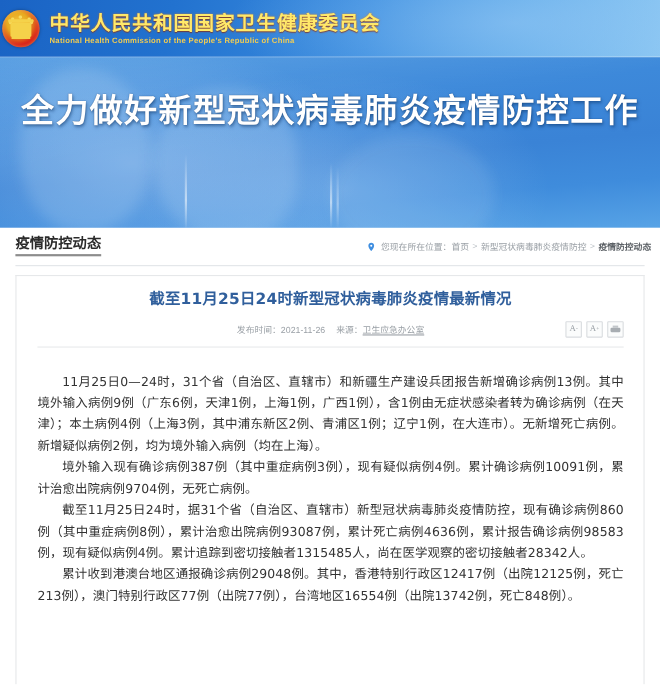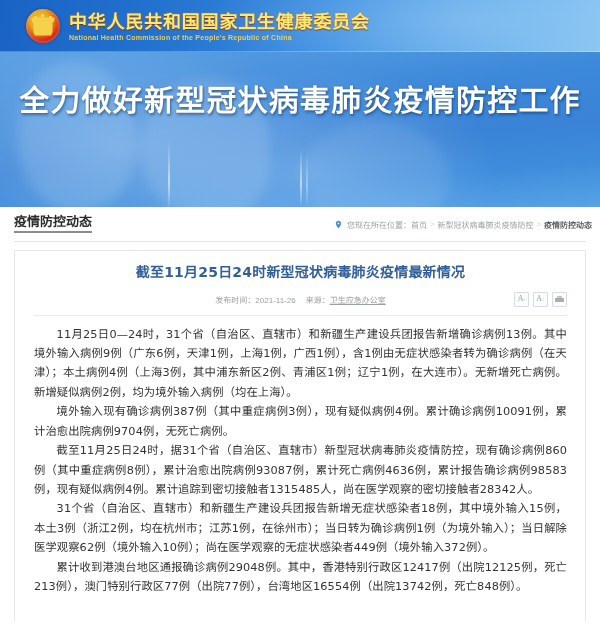--- a/index.html
+++ b/index.html
@@ -18,21 +18,21 @@
 
   
   .masthead {
     position: relative;
     height: 52px;
     background:
       radial-gradient(ellipse 420px 120px at 78% 40%, rgba(150,200,245,.55) 0%, rgba(150,200,245,0) 62%),
       linear-gradient(100deg, #1a63c4 0%, #2272cf 26%, #3c8ee0 56%, #64aeea 80%, #89c6f2 100%);
     display: flex;
     align-items: center;
-    padding-left: 26px;
+    padding-left: 2px;
     box-sizing: border-box;
     overflow: hidden;
   }
   .masthead:after {
     content: "";
     position: absolute;
     left: 0; right: 0; bottom: 0;
     height: 1px;
     background: rgba(255,255,255,.25);
   }
@@ -163,21 +163,21 @@
     border-bottom: 2px solid #8d8d8d;
     padding-bottom: 3px;
     line-height: 1;
   }
   .crumb {
     display: flex;
     align-items: center;
     font-size: 8px;
     color: #9aa0a6;
     white-space: nowrap;
-    font-family: Liberation Serif, serif;
+    font-family: Liberation Mono, monospace;
   }
   .pin-icon {
     width: 9px; height: 9px;
     margin-right: 4px;
     flex: 0 0 auto;
   }
   .crumb .sep { margin: 0 3px; color: #b6bcc2; }
   .crumb a { color: #9aa0a6; text-decoration: none; }
   .crumb .current { color: #5c6166; font-weight: bold; }
 
@@ -266,21 +266,21 @@
     background: #c2c6ca;
   }
 
   .divider {
     margin-top: 7px;
     height: 1px;
     background: #e8eaec;
   }
 
   .body-text {
-    margin-top: 9px;
+    margin-top: 22px;
     font-family: "DejaVu Sans", "Liberation Sans", sans-serif;
     font-size: 11.3px;
     line-height: 1.72;
     color: #333333;
     text-align: justify;
     text-justify: inter-character;
     letter-spacing: .1px;
   }
   .body-text p {
     margin: 0;
@@ -360,16 +360,15 @@
       </div>
     </div>
   </div>
 
   <div class="divider"></div>
 
   <div class="body-text">
     <p>11月25日0—24时，31个省（自治区、直辖市）和新疆生产建设兵团报告新增确诊病例13例。其中境外输入病例9例（广东6例，天津1例，上海1例，广西1例），含1例由无症状感染者转为确诊病例（在天津）；本土病例4例（上海3例，其中浦东新区2例、青浦区1例；辽宁1例，在大连市）。无新增死亡病例。新增疑似病例2例，均为境外输入病例（均在上海）。</p>
     <p>境外输入现有确诊病例387例（其中重症病例3例），现有疑似病例4例。累计确诊病例10091例，累计治愈出院病例9704例，无死亡病例。</p>
     <p>截至11月25日24时，据31个省（自治区、直辖市）新型冠状病毒肺炎疫情防控，现有确诊病例860例（其中重症病例8例），累计治愈出院病例93087例，累计死亡病例4636例，累计报告确诊病例98583例，现有疑似病例4例。累计追踪到密切接触者1315485人，尚在医学观察的密切接触者28342人。</p>
-    <p>31个省（自治区、直辖市）和新疆生产建设兵团报告新增无症状感染者18例，其中境外输入15例，本土3例（浙江2例，均在杭州市；江苏1例，在徐州市）；当日转为确诊病例1例（为境外输入）；当日解除医学观察62例（境外输入10例）；尚在医学观察的无症状感染者449例（境外输入372例）。</p>
     <p>累计收到港澳台地区通报确诊病例29048例。其中，香港特别行政区12417例（出院12125例，死亡213例），澳门特别行政区77例（出院77例），台湾地区16554例（出院13742例，死亡848例）。</p>
   </div>
 </div>
 
 </body></html>

